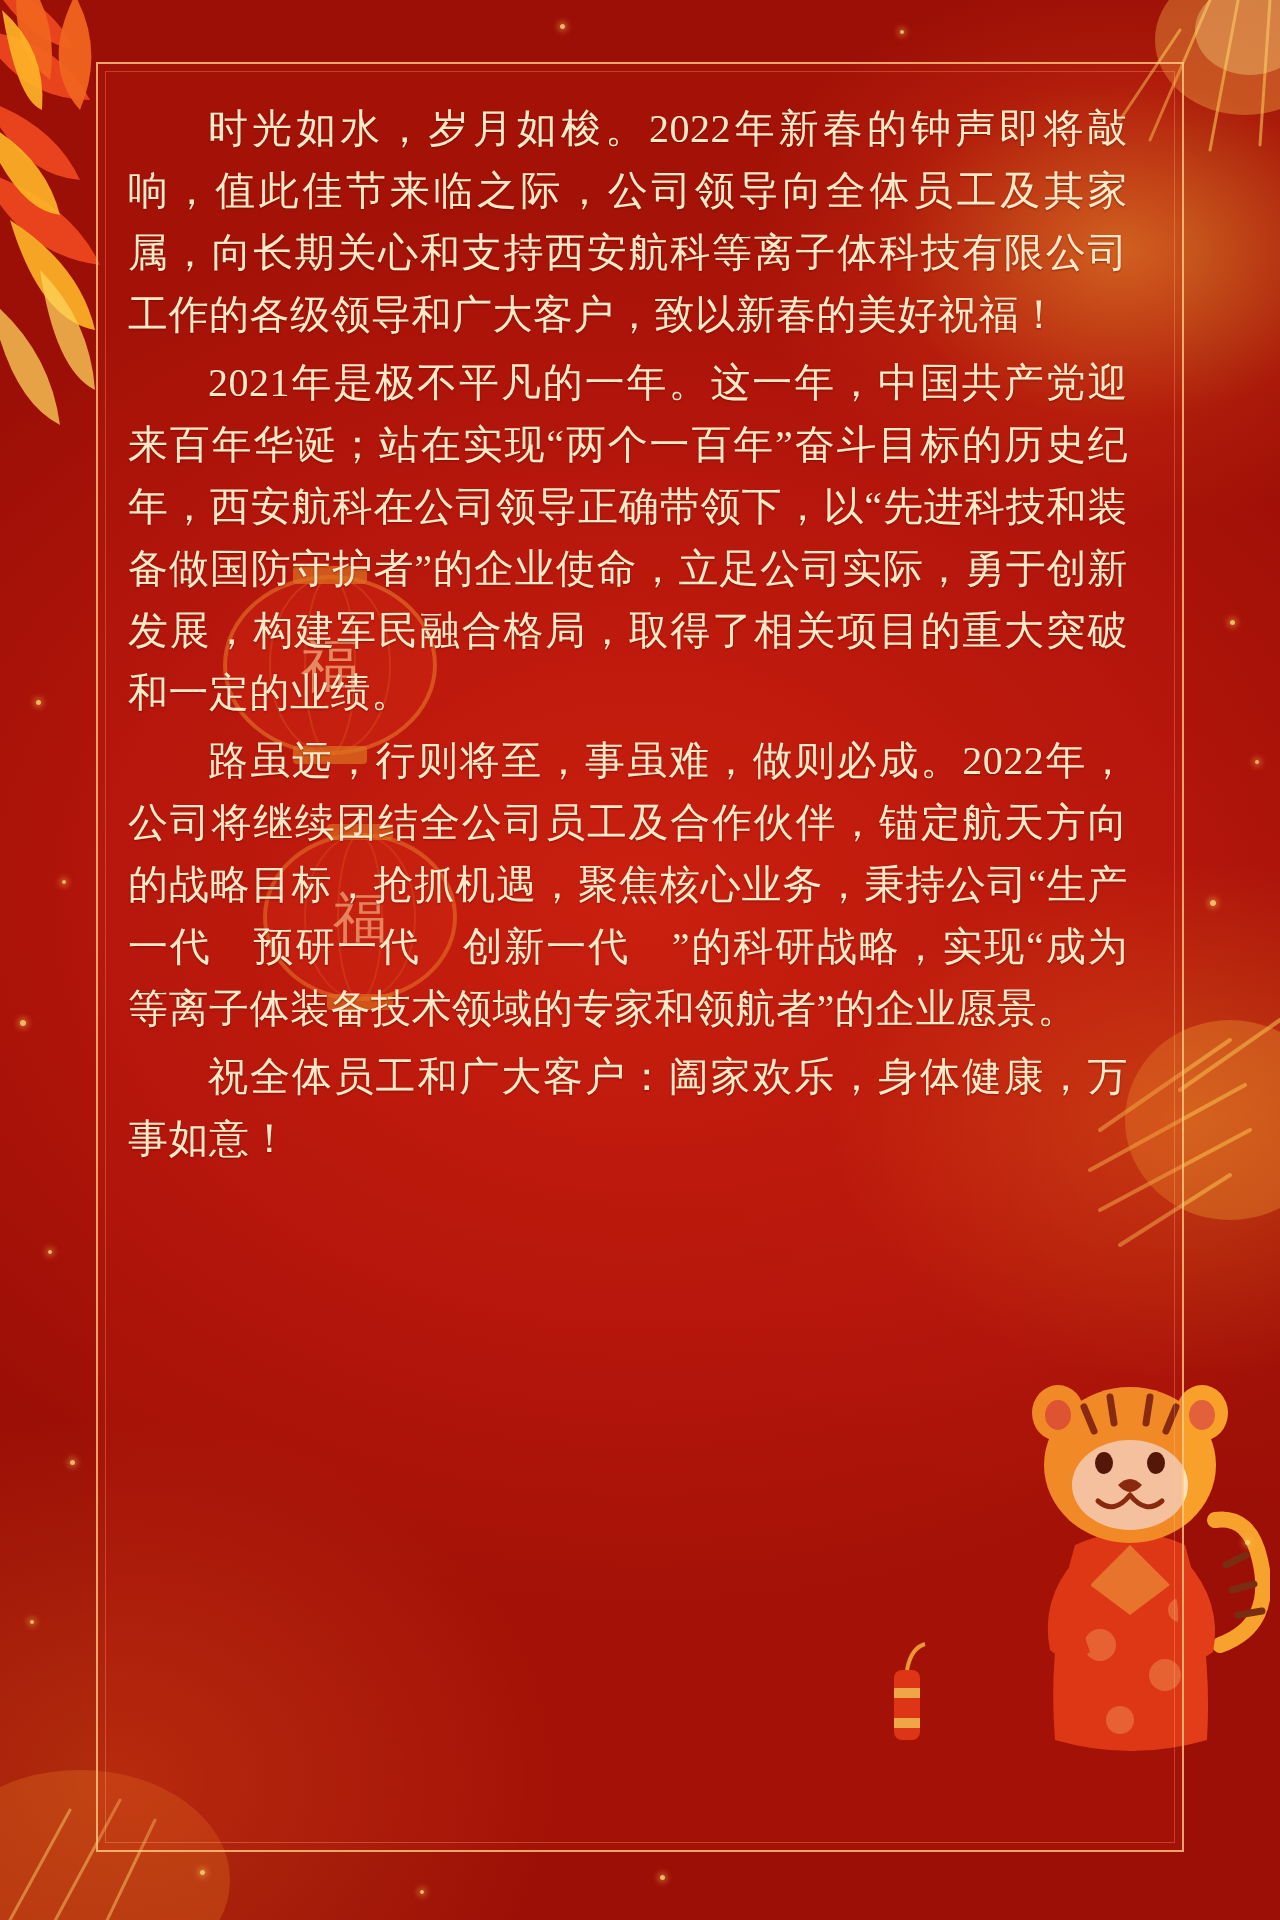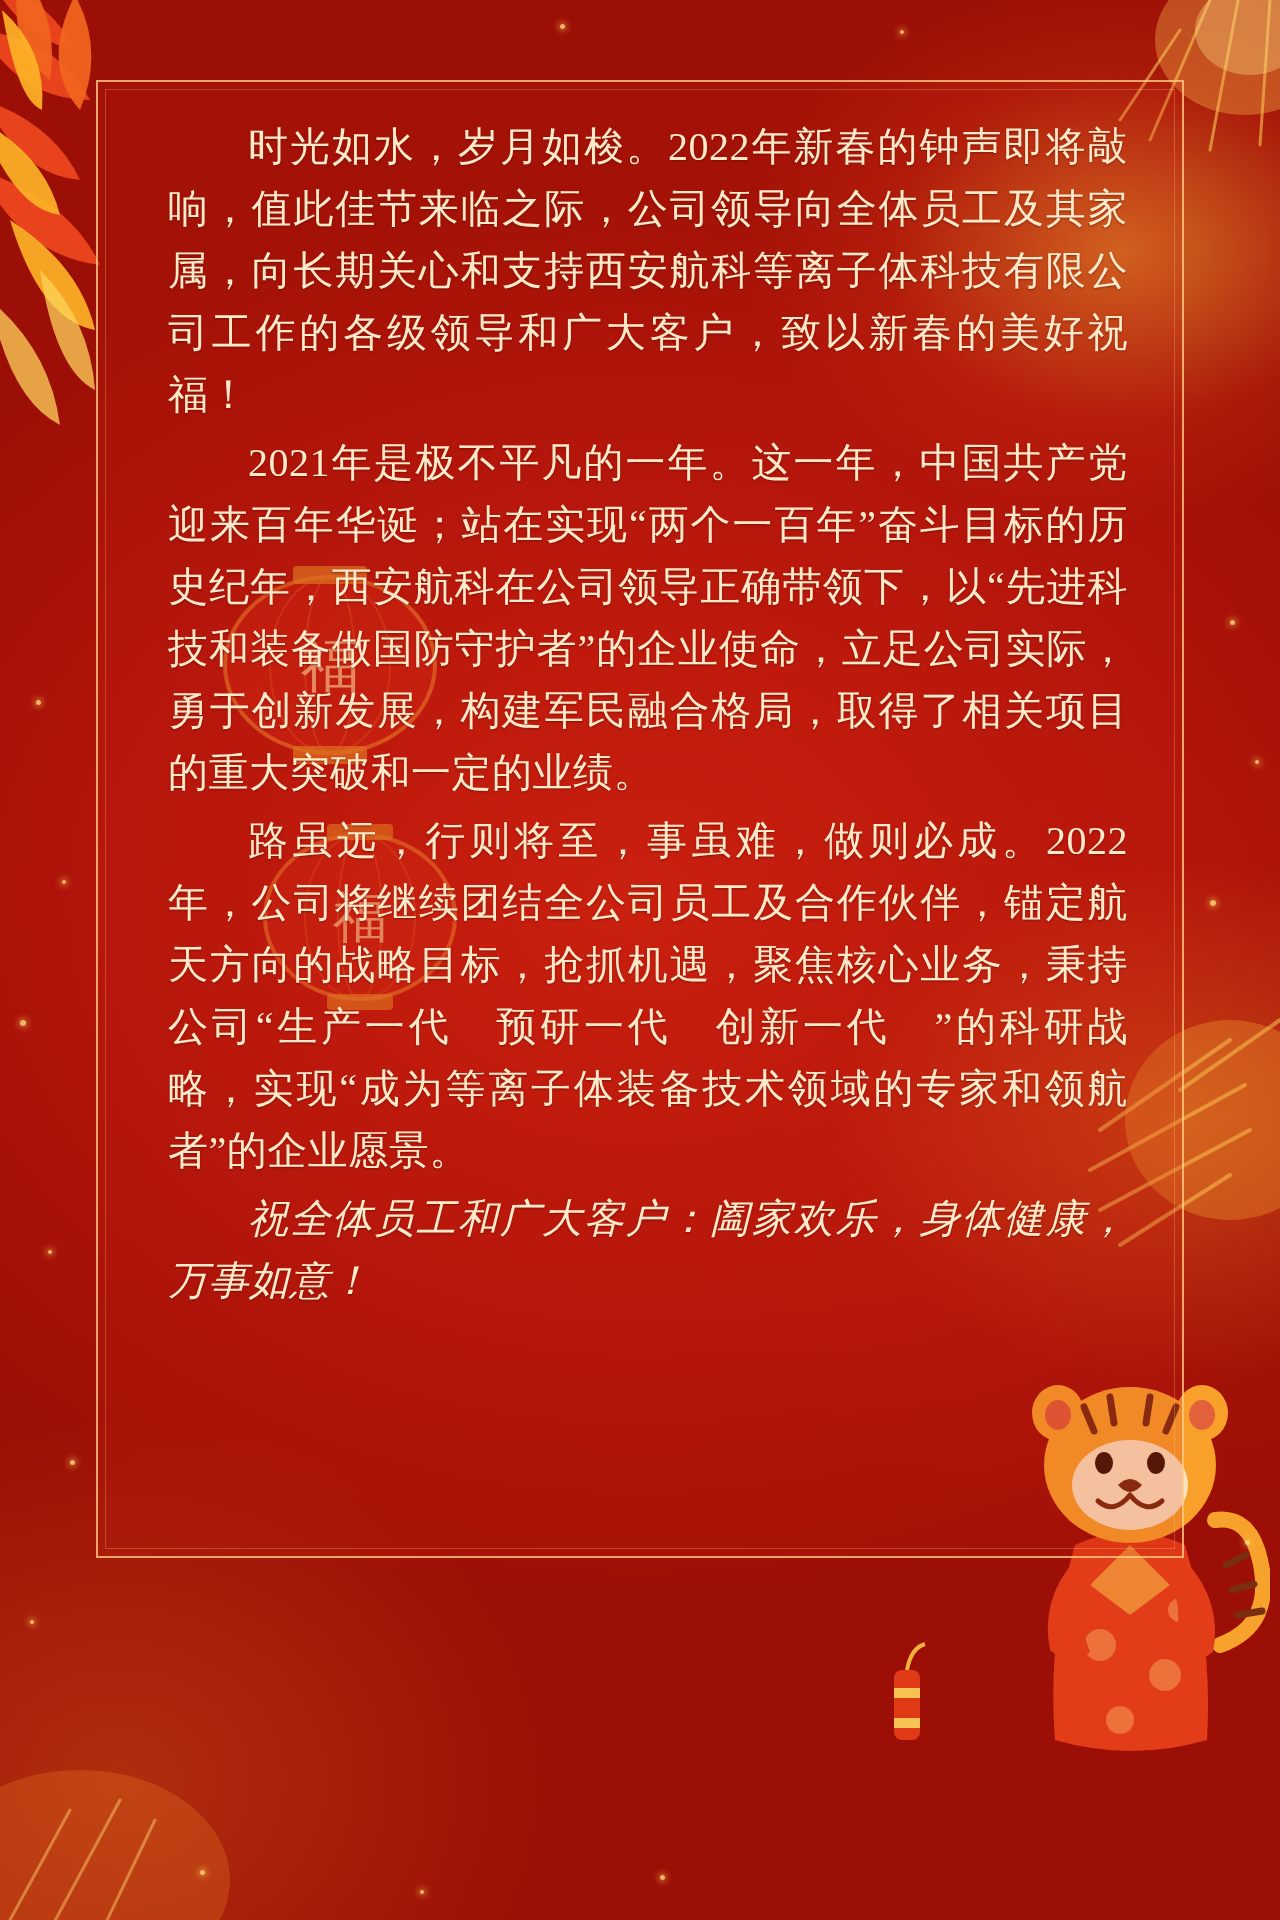--- a/index.html
+++ b/index.html
@@ -60,27 +60,27 @@
     bottom: 145px;
     width: 290px;
     height: 430px;
     pointer-events: none;
   }
 
   
   #card {
     position: absolute;
     left: 96px;
-    top: 80px;
+    top: 62px;
     width: 1088px;
-    height: 1478px;
+    height: 1790px;
     box-sizing: border-box;
     border: 2px solid rgba(255, 214, 140, 0.75);
     background: rgba(205, 32, 16, 0.18);
-    padding: 34px 54px 20px 70px;
+    padding: 34px 54px 20px 30px;
   }
   #card::after {
     content: "";
     position: absolute;
     left: 7px; top: 7px; right: 7px; bottom: 7px;
     border: 1px solid rgba(255, 220, 150, 0.25);
     pointer-events: none;
   }
 
   .para {
@@ -89,21 +89,21 @@
     line-height: 1.55;
     text-indent: 2em;
     margin: 0 0 6px 0;
     text-align: justify;
     text-justify: inter-ideograph;
     letter-spacing: 0.5px;
     text-shadow: 0 1px 2px rgba(90, 10, 0, 0.55);
     position: relative;
     z-index: 3;
   }
-  .para:last-child { margin-bottom: 0; font-style: italic; }
+  .para:last-child { margin-bottom: 0; }
 </style>
 </head>
 <body>
 
 <div id="page">
 
   <svg class="ribbon-deco" viewBox="0 0 300 480">
     <g fill="#e8431d">
       <path d="M10 10 q60 20 85 70 q-50 -10 -85 -70z"></path>
       <path d="M0 60 q80 10 110 70 q-70 0 -110 -70z"></path>

